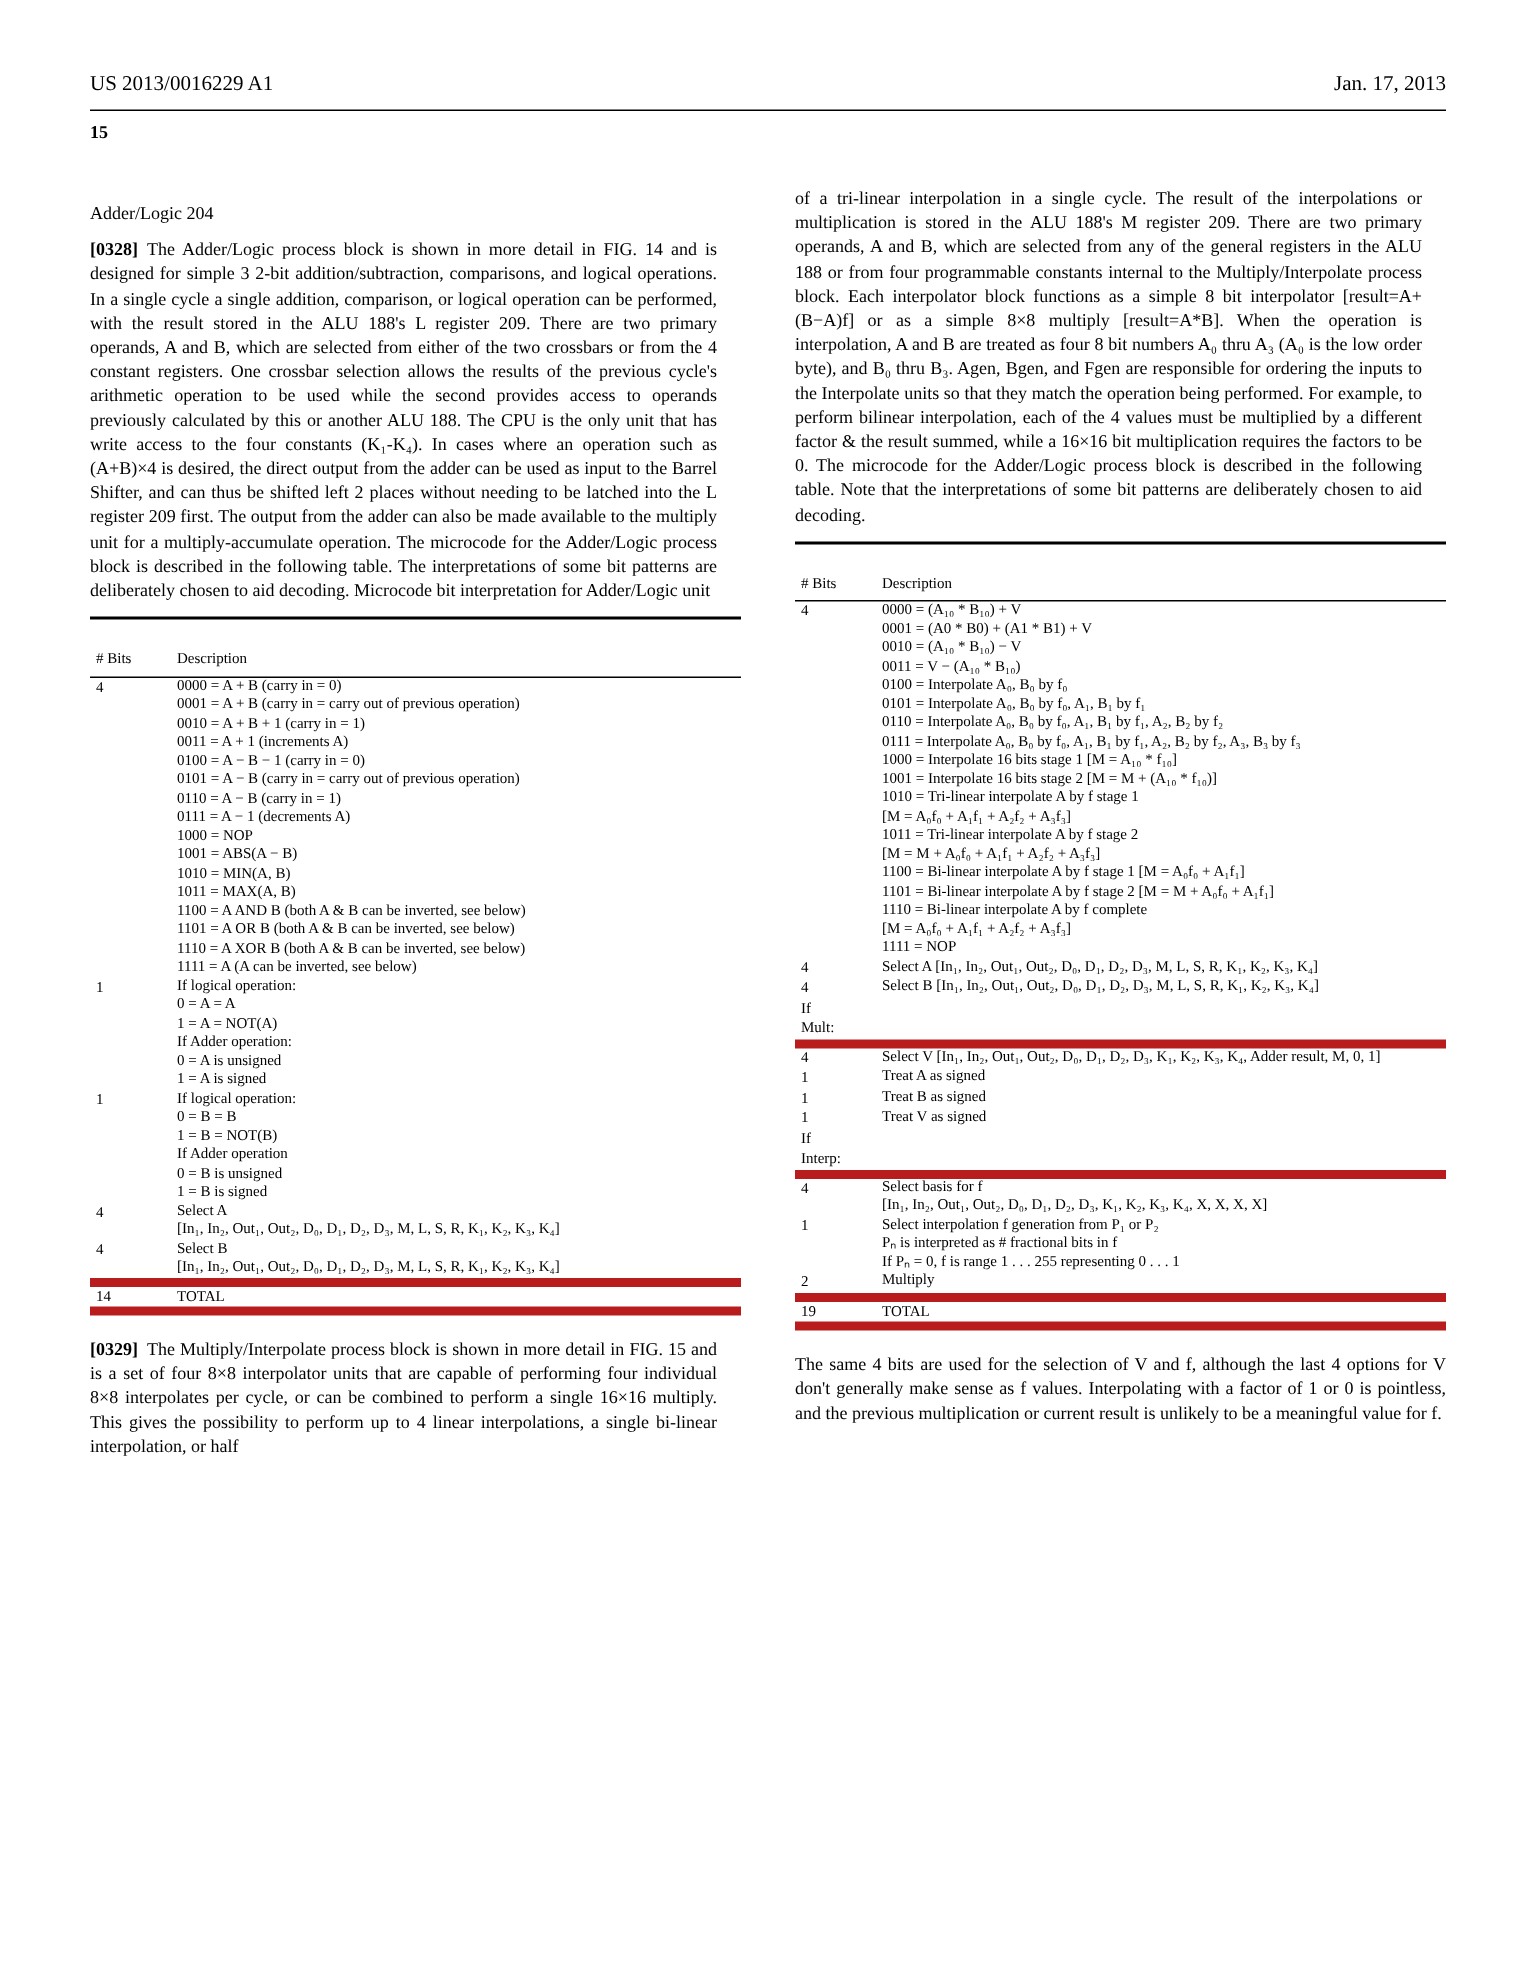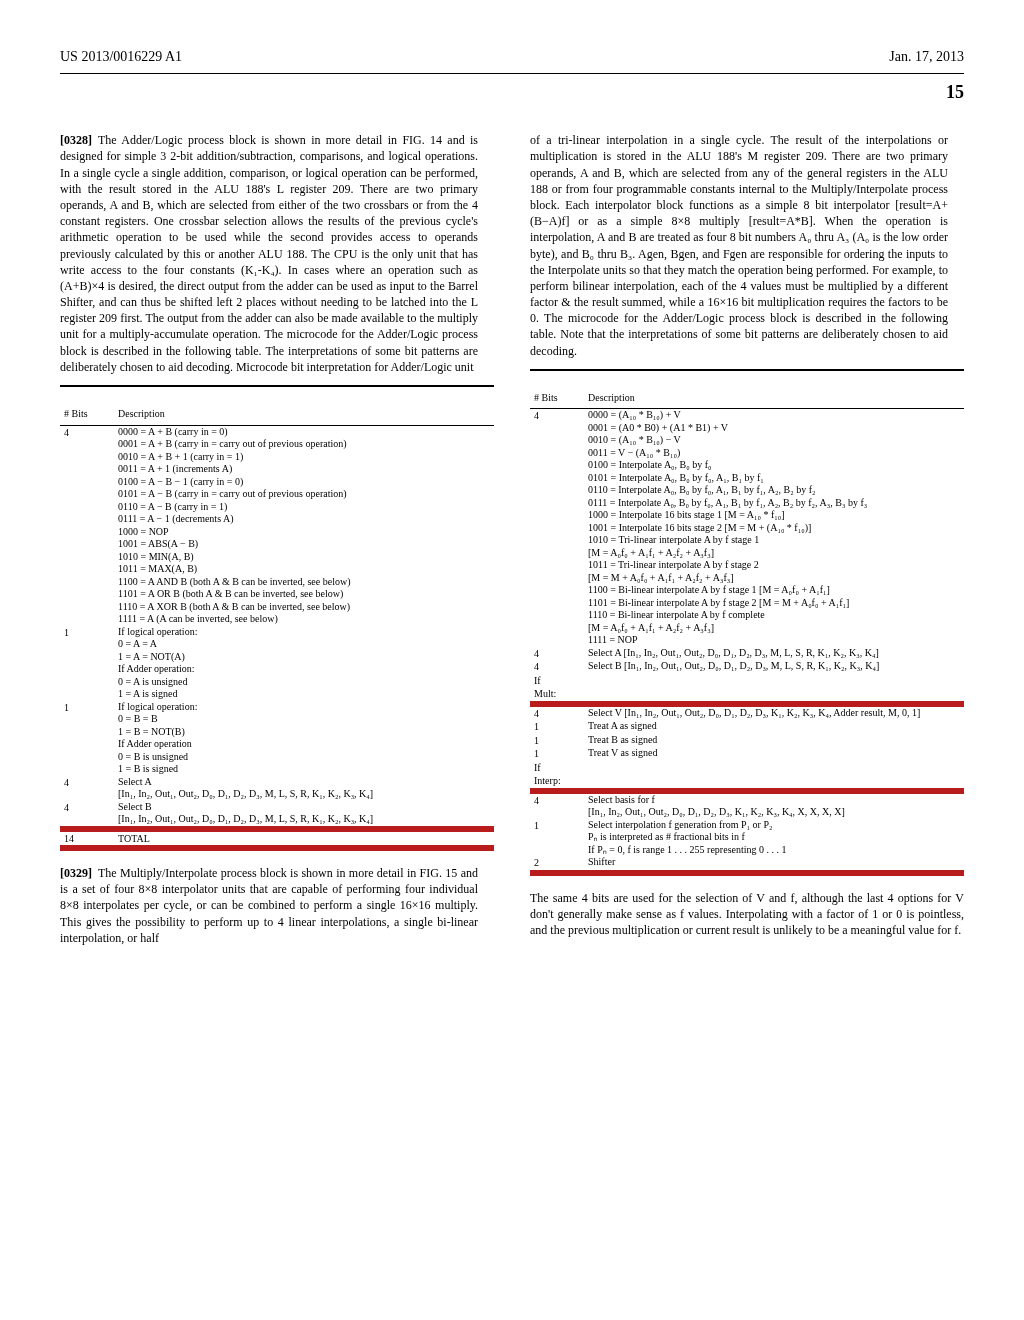--- a/index.html
+++ b/index.html
@@ -19,22 +19,22 @@
     font-size: 14px;
     margin-bottom: 4px;
     font-family: Liberation Serif, serif;
   }
   .header-line {
     border-top: 1px solid #000;
     margin-top: 6px;
     margin-bottom: 6px;
   }
   .page-number {
-    text-align: right;
-    font-size: 18px;
+    text-align: left;
+    font-size: 12px;
     margin-top: 6px;
     margin-bottom: 28px;
     font-weight: bold;
   }
   .columns {
     display: flex;
     gap: 36px;
   }
   .col {
     flex: 1;
@@ -84,20 +84,21 @@
   <span>US 2013/0016229 A1</span>
   <span>Jan. 17, 2013</span>
 </div>
 <div class="header-line"></div>
 <div class="page-number">15</div>
 
 <div class="columns">
 
   <div class="col">
 
+    <div class="section-heading">Adder/Logic 204</div>
 
     <p class="para">
       <span class="num">[0328]</span><span>The Adder/Logic process block is shown in more detail in FIG. 14 and is designed for simple 3 2-bit addition/subtraction, comparisons, and logical operations. In a single cycle a single addition, comparison, or logical operation can be performed, with the result stored in the ALU 188's L register 209. There are two primary operands, A and B, which are selected from either of the two crossbars or from the 4 constant registers. One crossbar selection allows the results of the previous cycle's arithmetic operation to be used while the second provides access to operands previously calculated by this or another ALU 188. The CPU is the only unit that has write access to the four constants (K₁-K₄). In cases where an operation such as (A+B)×4 is desired, the direct output from the adder can be used as input to the Barrel Shifter, and can thus be shifted left 2 places without needing to be latched into the L register 209 first. The output from the adder can also be made available to the multiply unit for a multiply-accumulate operation. The microcode for the Adder/Logic process block is described in the following table. The interpretations of some bit patterns are deliberately chosen to aid decoding. Microcode bit interpretation for Adder/Logic unit</span>
     </p>
 
     <table class="micro">
       <tbody>
           <tr class="tline-top">
         <th class="colbits"># Bits</th>
         <th>Description</th>
@@ -235,22 +236,26 @@
 [In₁, In₂, Out₁, Out₂, D₀, D₁, D₂, D₃, K₁, K₂, K₃, K₄, X, X, X, X]</td>
           </tr>
       <tr>
             <td class="colbits">1</td>
             <td class="desc-cell" style="white-space:pre-line">Select interpolation f generation from P₁ or P₂
 Pₙ is interpreted as # fractional bits in f
 If Pₙ = 0, f is range 1 . . . 255 representing 0 . . . 1</td>
           </tr>
       <tr class="tline-bot">
             <td class="colbits">2</td>
-            <td class="desc-cell">Shifter</td>
-          </tr>
+            <td class="desc-cell">Multiply</td>
+          </tr>
+      <tr class="total-row tline-bot">
+        <td class="colbits">19</td>
+        <td>TOTAL</td>
+      </tr>
     </tbody>
       </table>
 
     <p class="note">The same 4 bits are used for the selection of V and f, although the last 4 options for V don't generally make sense as f values. Interpolating with a factor of 1 or 0 is pointless, and the previous multiplication or current result is unlikely to be a meaningful value for f.</p>
 
   </div>
 
 </div>
 
 </body></html>

